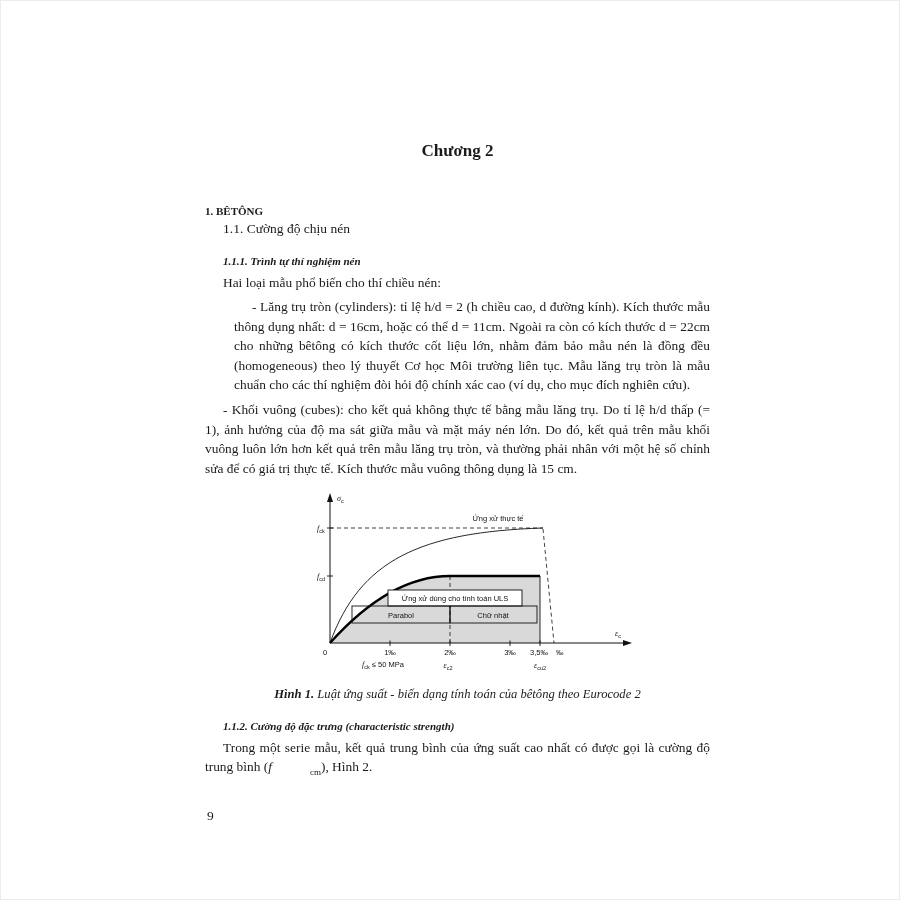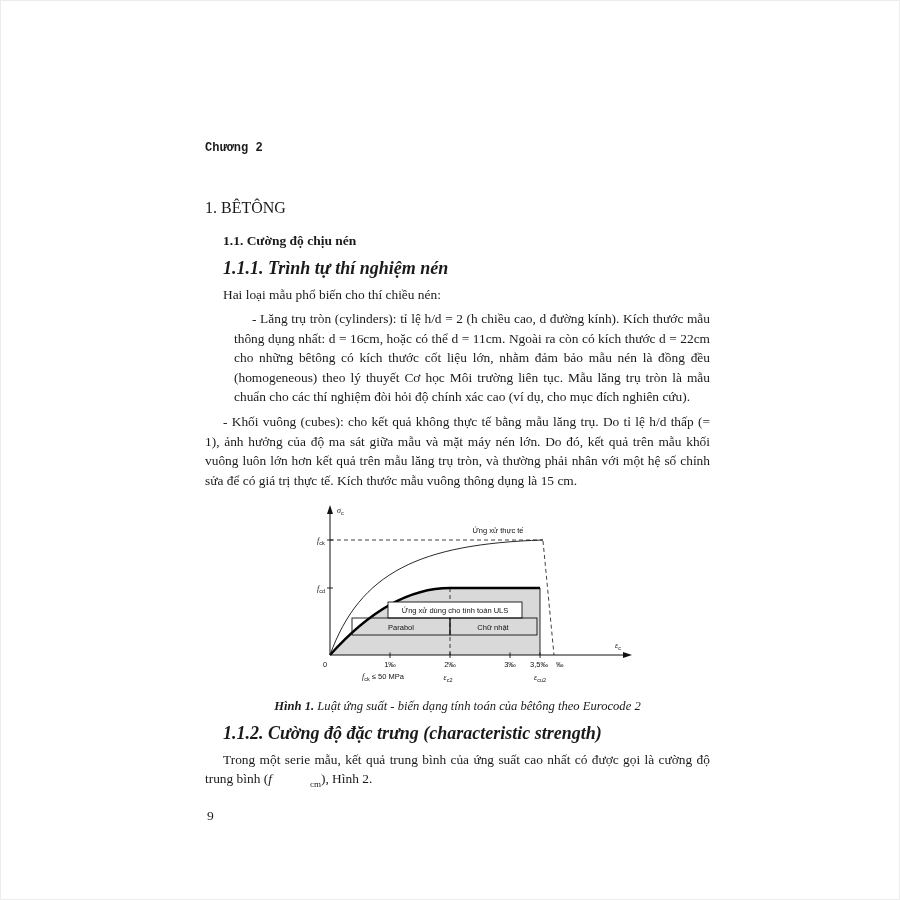--- a/index.html
+++ b/index.html
@@ -16,47 +16,47 @@
     inset: 0;
     box-shadow: inset 0 0 0 1px #ececec;
   }
   .content {
     position: absolute;
     left: 205px;
     top: 141px;
     width: 505px;
   }
   .chapter {
+    text-align: center;
     font-weight: bold;
-    font-size: 12px;
-    font-family: Liberation Mono, monospace;
+    font-size: 17px;
   }
   .doc-title {
     text-align: center;
     font-weight: bold;
     font-size: 15.5px;
     margin-top: 6px;
     letter-spacing: 0.2px;
   }
   .h1 {
-    font-weight: normal;
-    font-size: 16px;
+    font-weight: bold;
+    font-size: 11px;
     margin-top: 44px;
   }
   .h2 {
-    font-weight: bold;
+    font-weight: normal;
     font-size: 13.5px;
-    margin-top: 16px;
+    margin-top: 4px;
     padding-left: 18px;
   }
   .h3 {
     font-weight: bold;
     font-style: italic;
-    font-size: 18px;
-    margin-top: 9px;
+    font-size: 11px;
+    margin-top: 18px;
     padding-left: 18px;
   }
   .para {
     font-size: 13.4px;
     line-height: 19.4px;
     text-align: justify;
     text-indent: 18px;
     margin-top: 6px;
   }
   .para.tight { margin-top: 5px; margin-left: 29px; }

